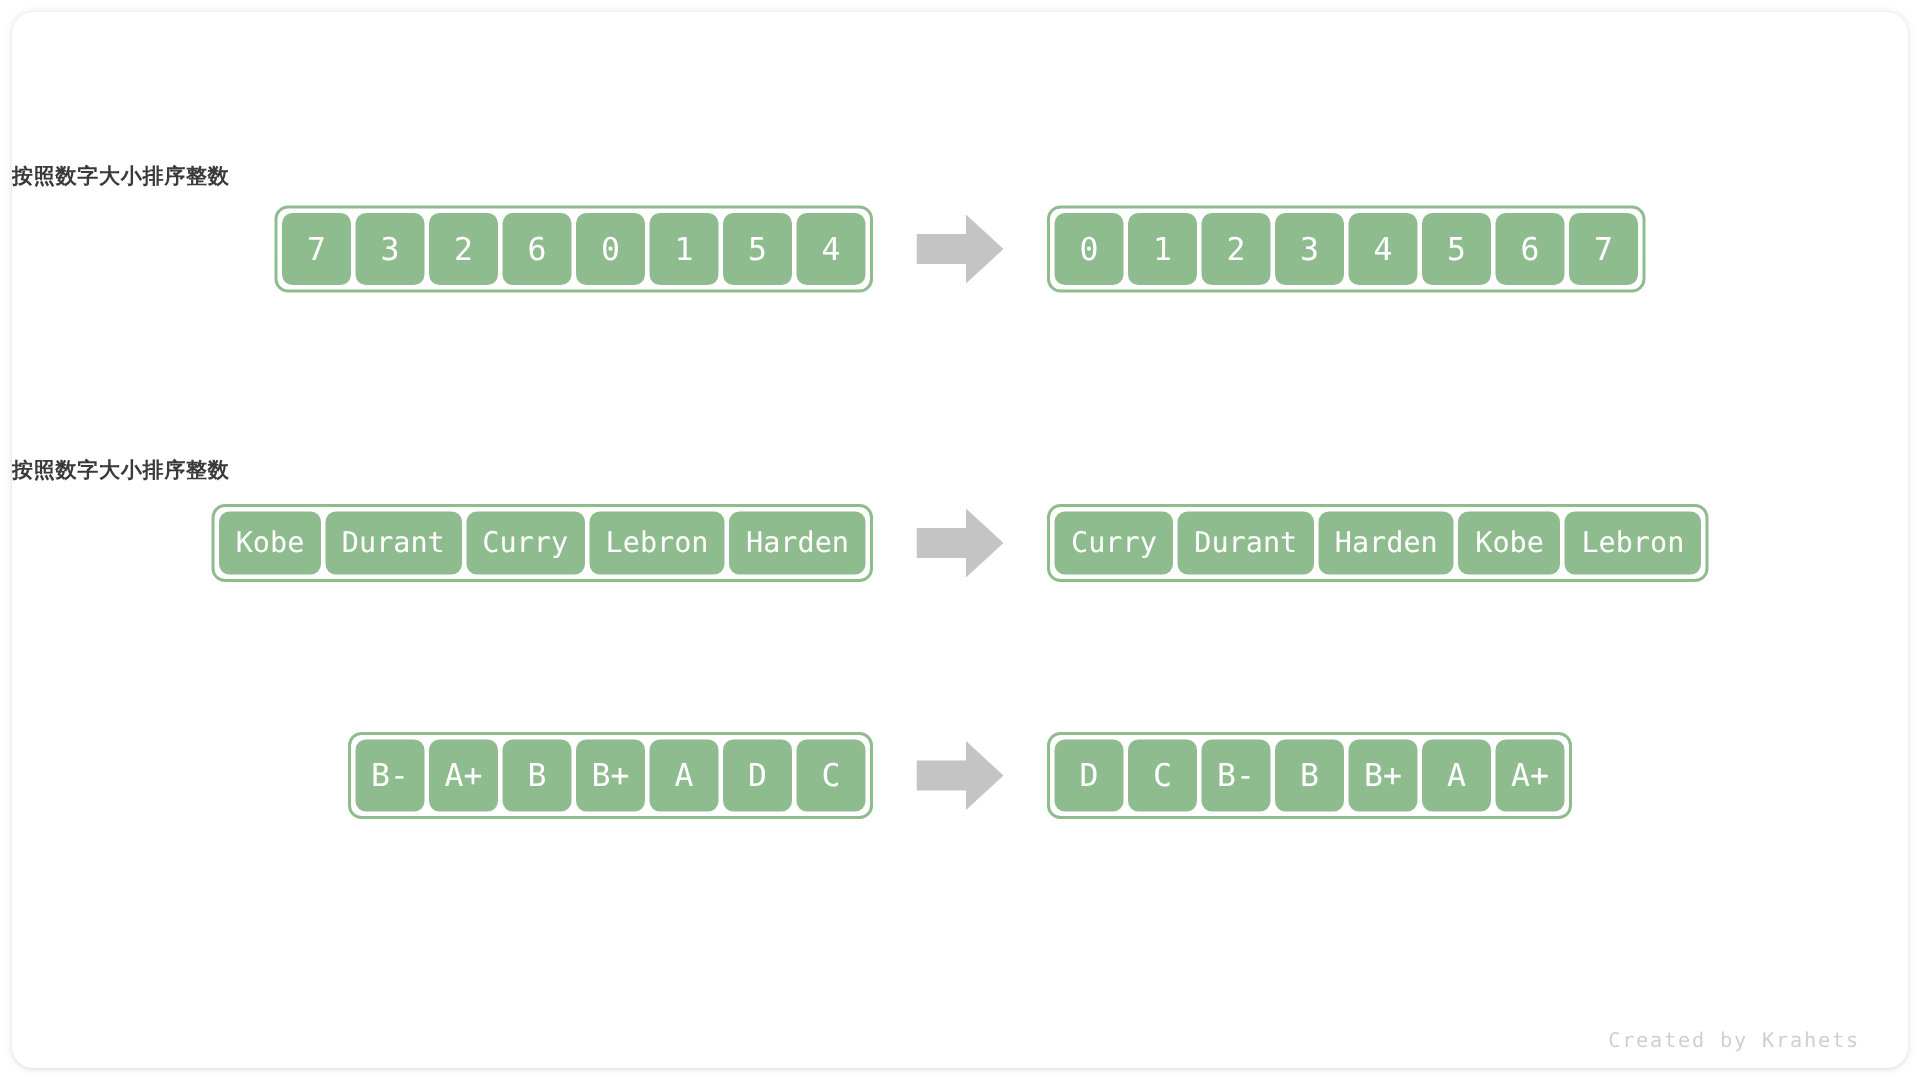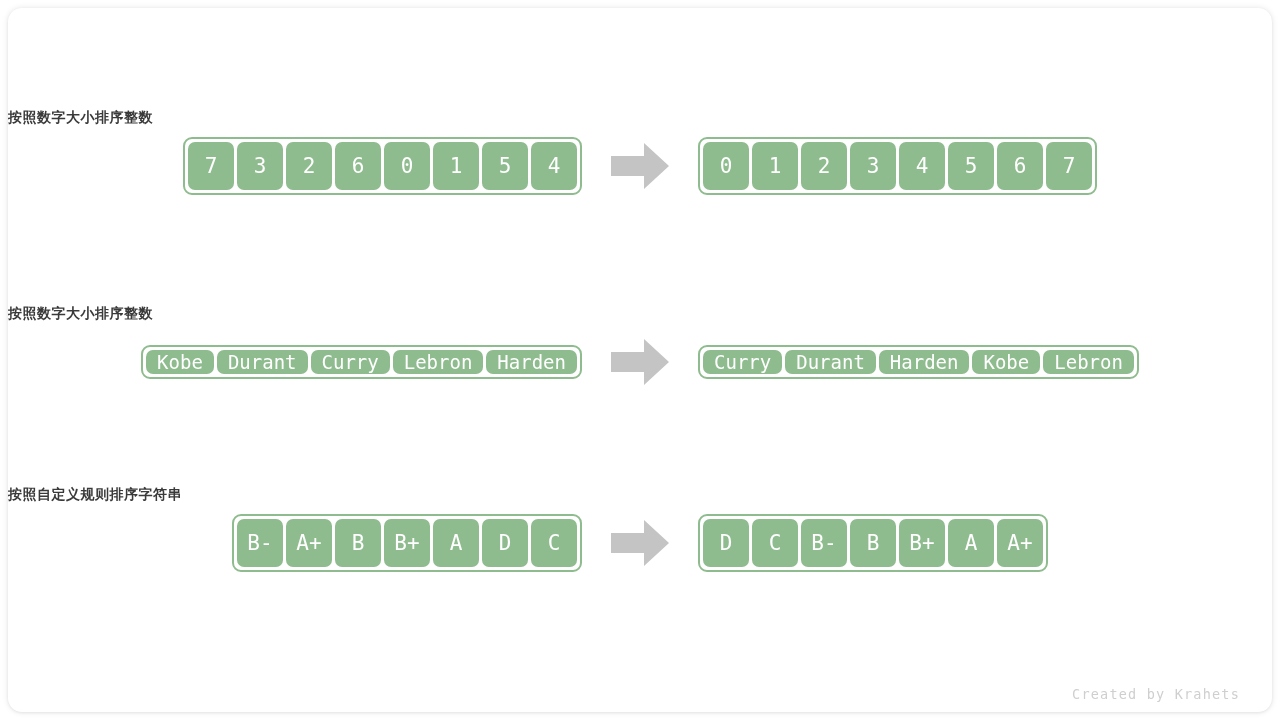--- a/index.html
+++ b/index.html
@@ -87,21 +87,21 @@
     height: 48px;
     font-size: 21px;
   }
   .array.grade .cell {
     width: 46px;
     height: 48px;
     font-size: 21px;
   }
   
   .array.str .cell {
-    height: 24px;
+    height: 42px;
     font-size: 19px;
     padding: 0 11px;
     min-width: 0;
   }
 
   
   .arrow-wrap {
     width: 116px;
     display: flex;
     align-items: center;
@@ -182,21 +182,20 @@
             <div class="cell" style="background: rgb(143, 188, 143); color: rgb(255, 255, 255);">Durant</div>
             <div class="cell" style="background: rgb(143, 188, 143); color: rgb(255, 255, 255);">Harden</div>
             <div class="cell" style="background: rgb(143, 188, 143); color: rgb(255, 255, 255);">Kobe</div>
             <div class="cell" style="background: rgb(143, 188, 143); color: rgb(255, 255, 255);">Lebron</div>
           </div>
       </div>
     </div>
   </div>
 
   <div class="section" style="top:473px;">
-    <div class="section-title" style="color: rgb(58, 58, 58);">按照自定义规则排序字符串</div>
     <div class="row">
       <div class="arrays">
         <div class="array grade" style="border-color: rgb(143, 188, 143);">
             <div class="cell" style="background: rgb(143, 188, 143); color: rgb(255, 255, 255);">B-</div>
             <div class="cell" style="background: rgb(143, 188, 143); color: rgb(255, 255, 255);">A+</div>
             <div class="cell" style="background: rgb(143, 188, 143); color: rgb(255, 255, 255);">B</div>
             <div class="cell" style="background: rgb(143, 188, 143); color: rgb(255, 255, 255);">B+</div>
             <div class="cell" style="background: rgb(143, 188, 143); color: rgb(255, 255, 255);">A</div>
             <div class="cell" style="background: rgb(143, 188, 143); color: rgb(255, 255, 255);">D</div>
             <div class="cell" style="background: rgb(143, 188, 143); color: rgb(255, 255, 255);">C</div>

